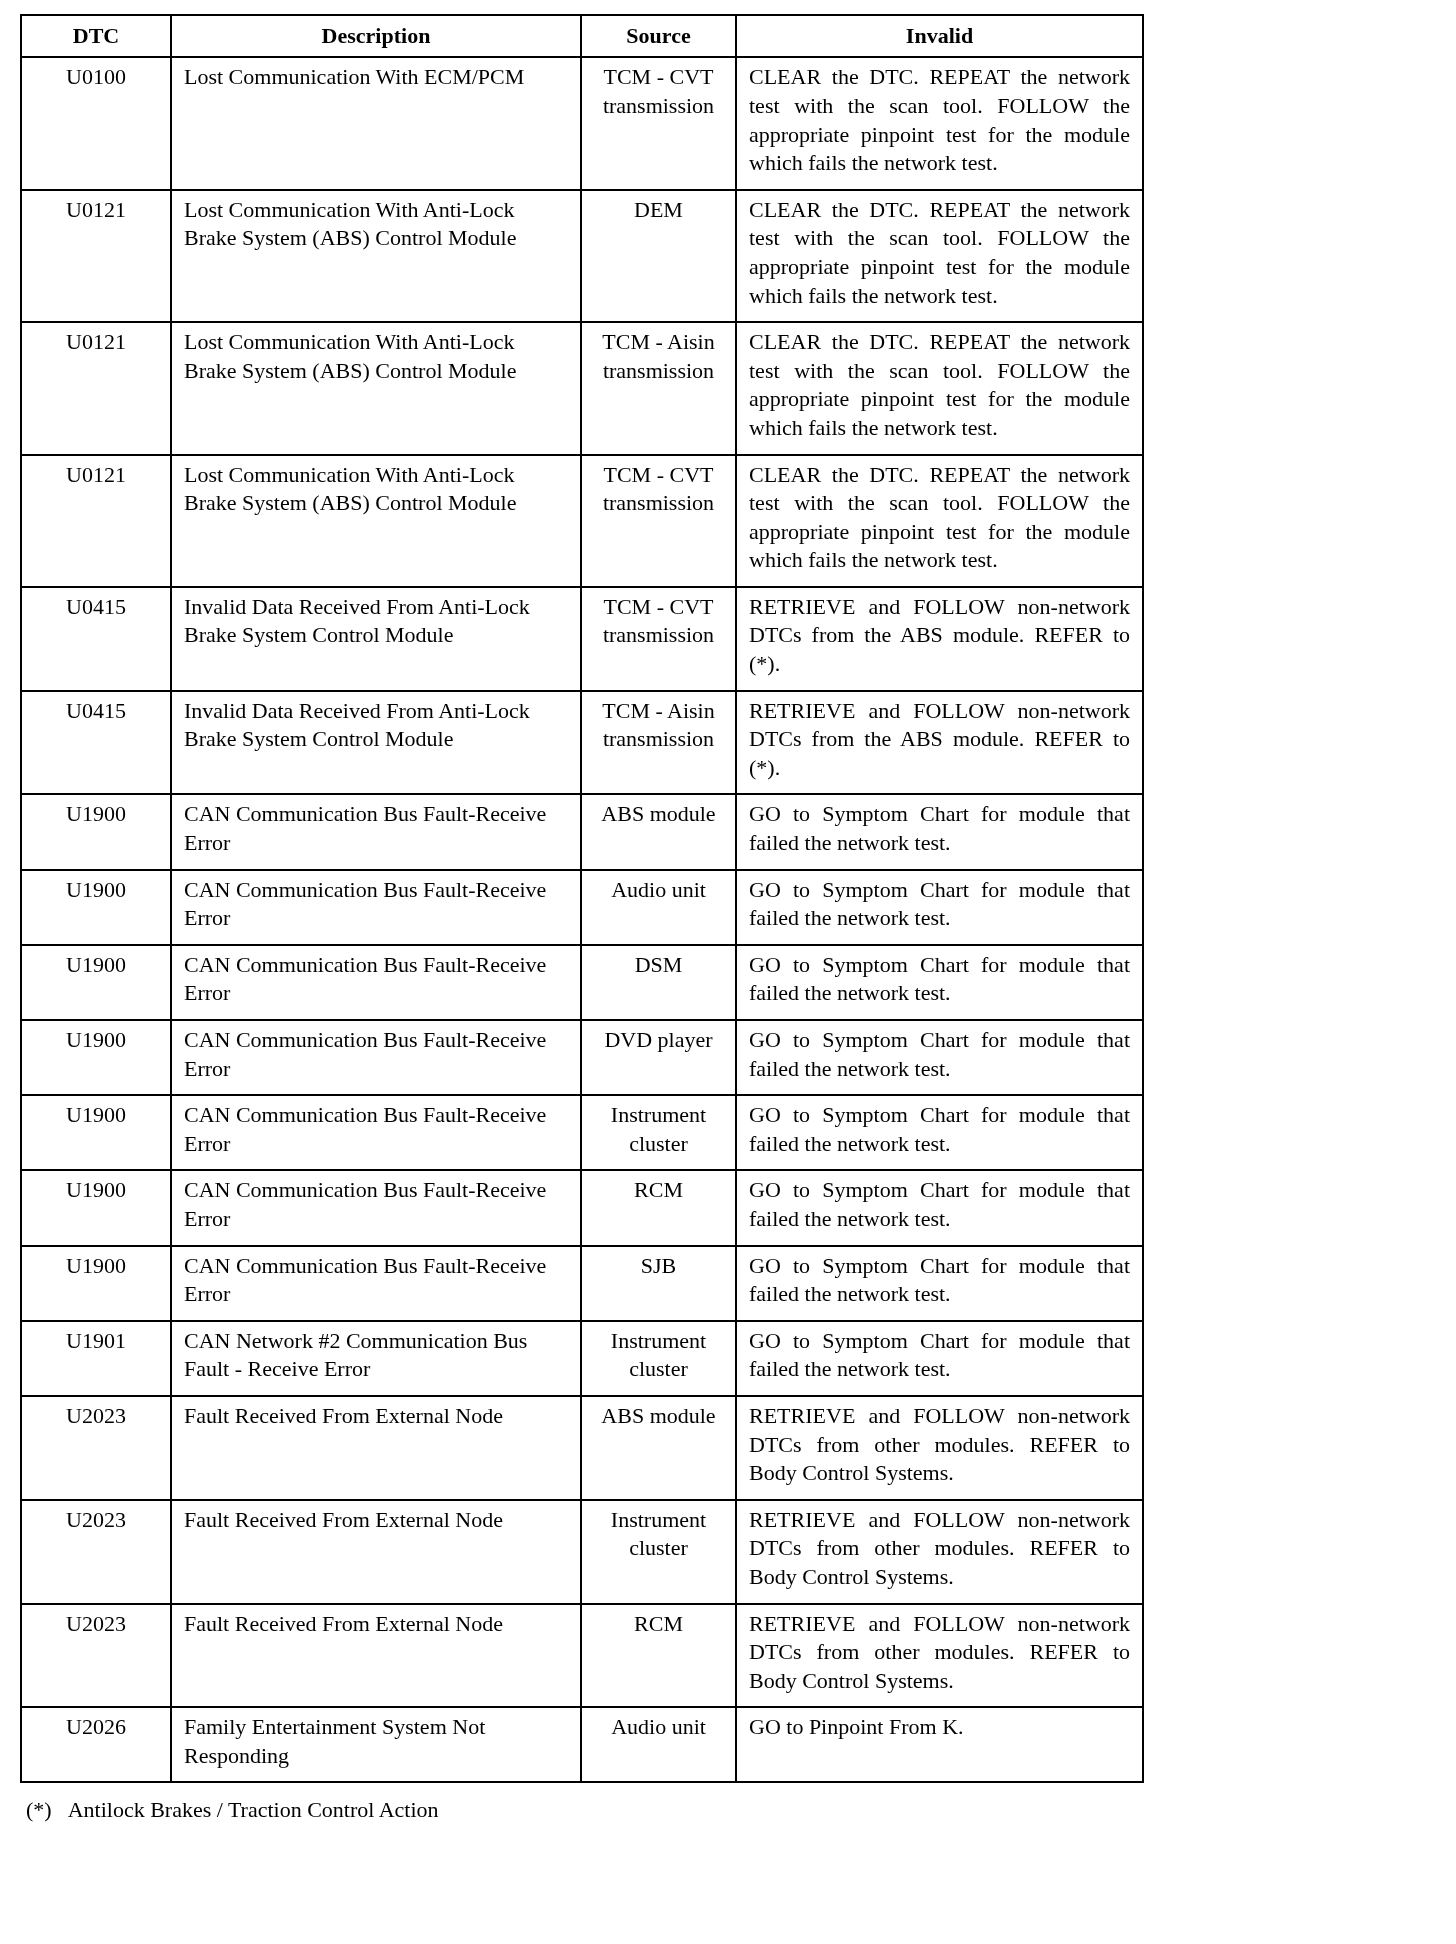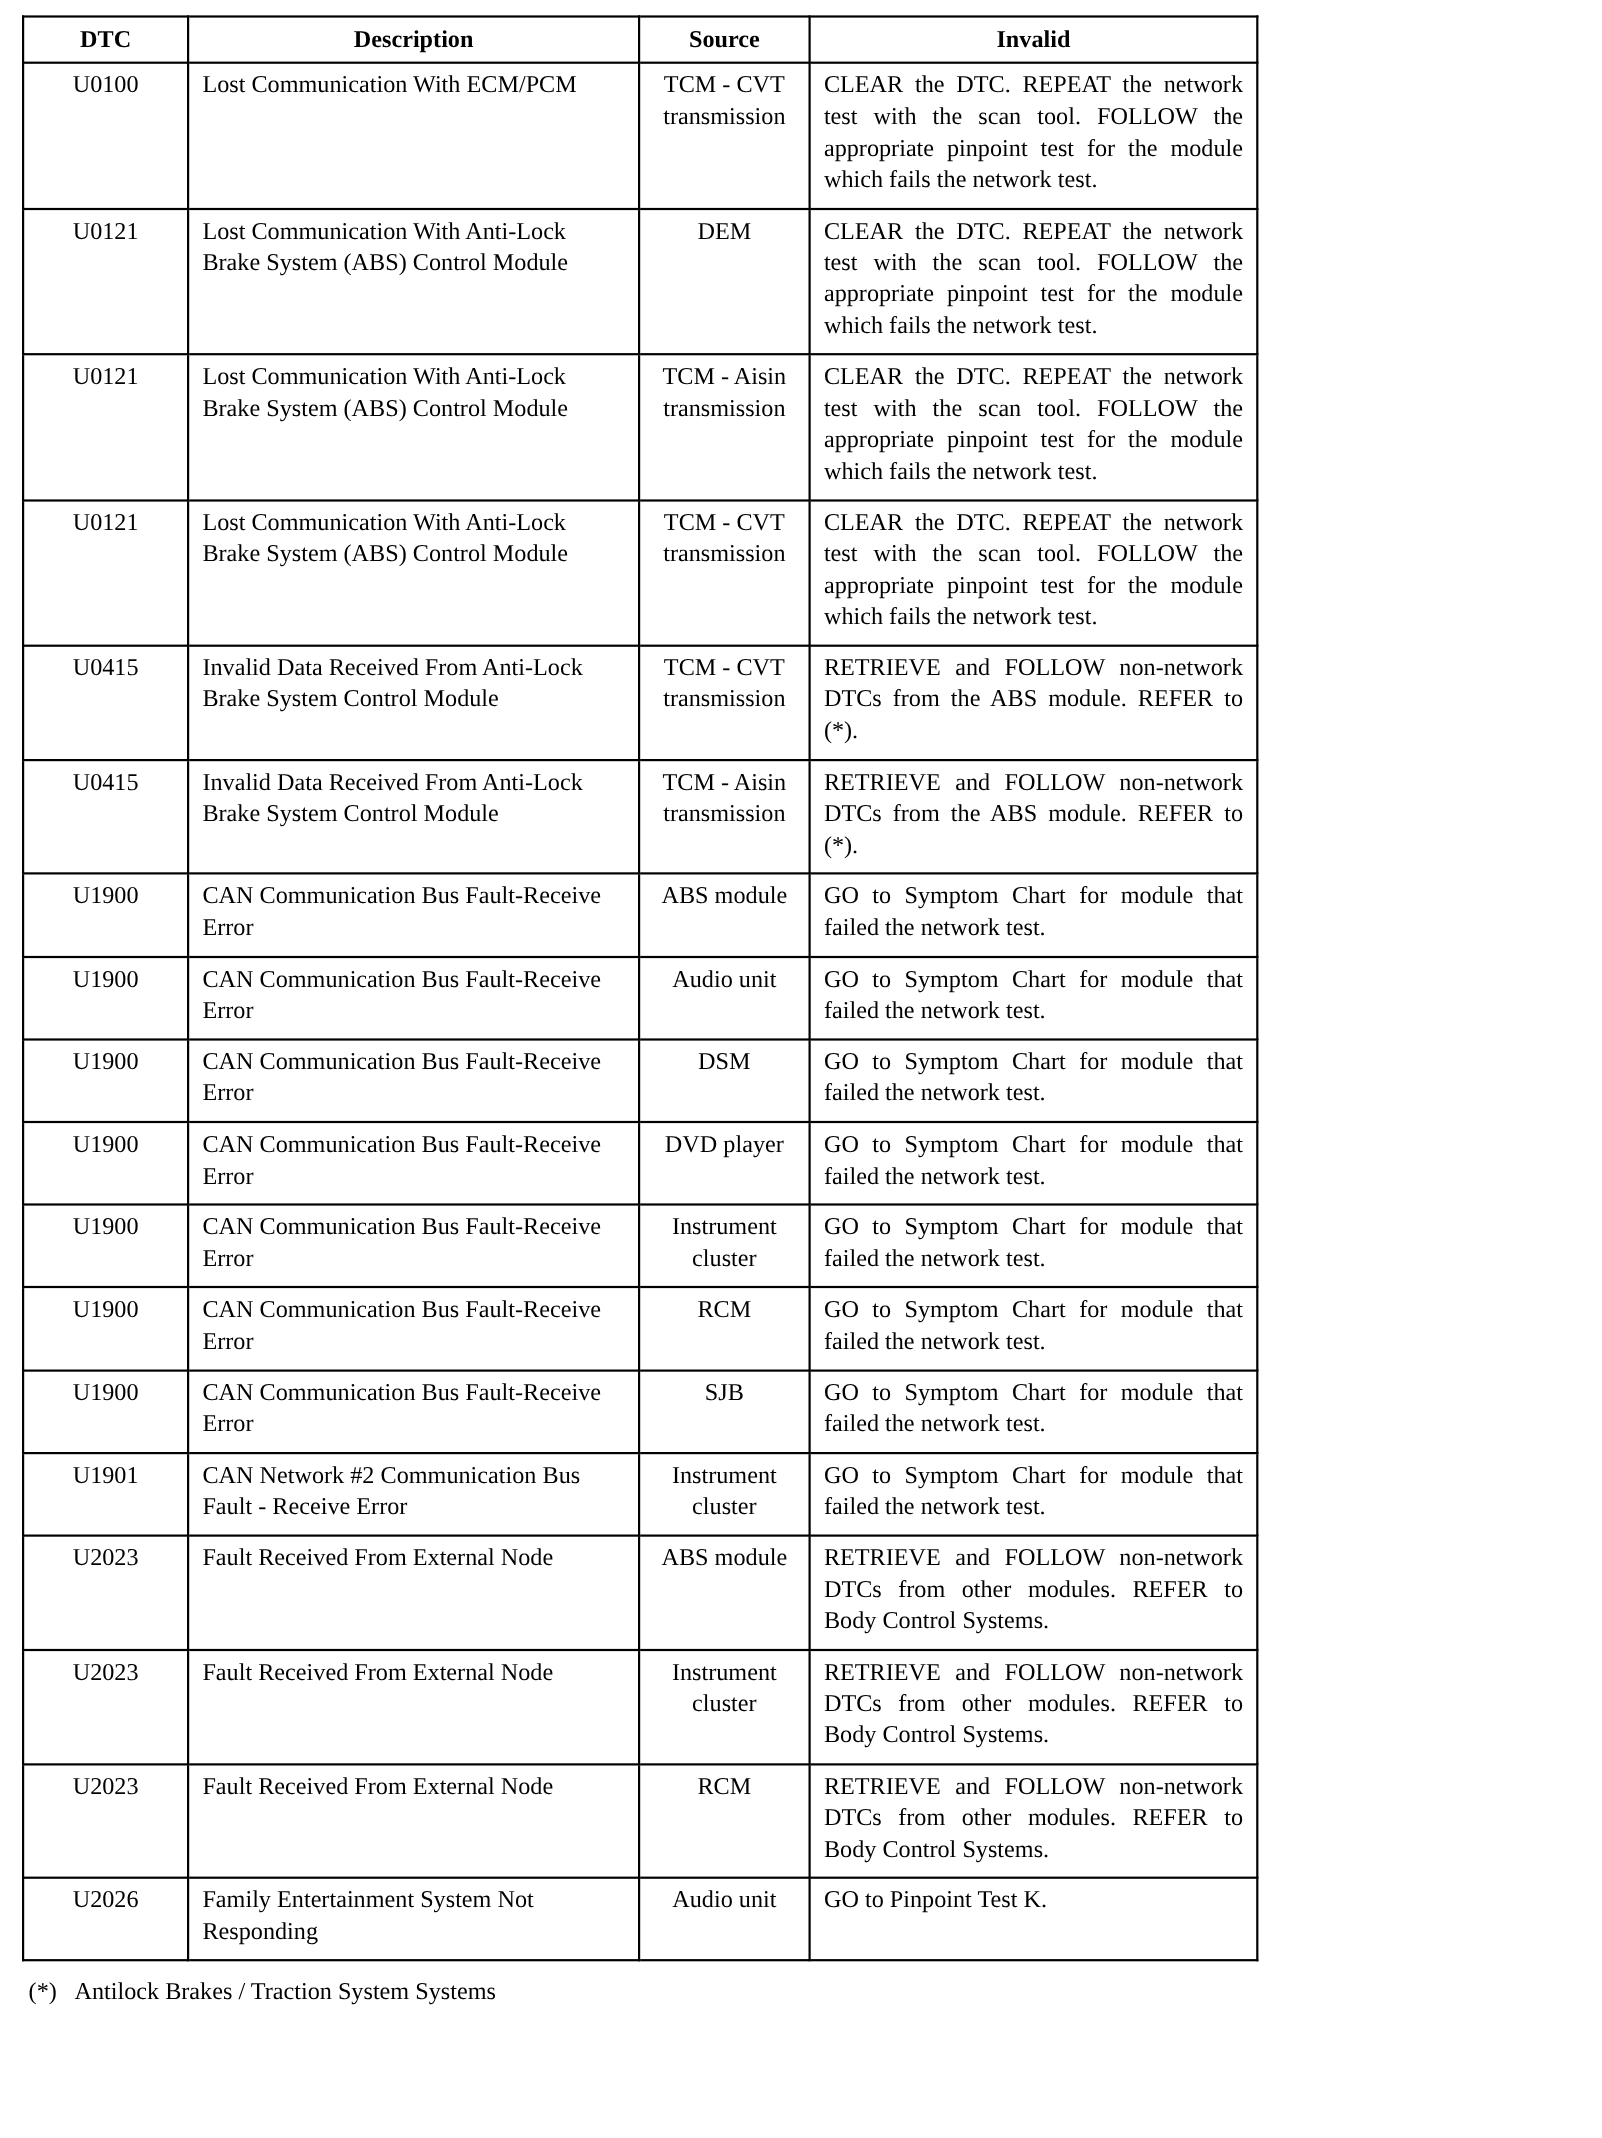--- a/index.html
+++ b/index.html
@@ -197,22 +197,22 @@
         <tr>
           <td class="cell-dtc">U2023</td>
           <td class="cell-desc">Fault Received From External Node</td>
           <td class="cell-source">RCM</td>
           <td class="cell-action">RETRIEVE and FOLLOW non-network DTCs from other modules. REFER to Body Control Systems.</td>
         </tr>
         <tr>
           <td class="cell-dtc">U2026</td>
           <td class="cell-desc">Family Entertainment System Not Responding</td>
           <td class="cell-source">Audio unit</td>
-          <td class="cell-action">GO to Pinpoint Test K.</td>
+          <td class="cell-action">GO to Pinpoint From K.</td>
         </tr>
       </tbody>
   </table>
 
   <div class="footnote">
-    <span class="marker">(*)</span><span>Antilock Brakes / Traction System Systems</span>
+    <span class="marker">(*)</span><span>Antilock Brakes / Traction Control Action</span>
   </div>
 
 </div>
 
 </body></html>

